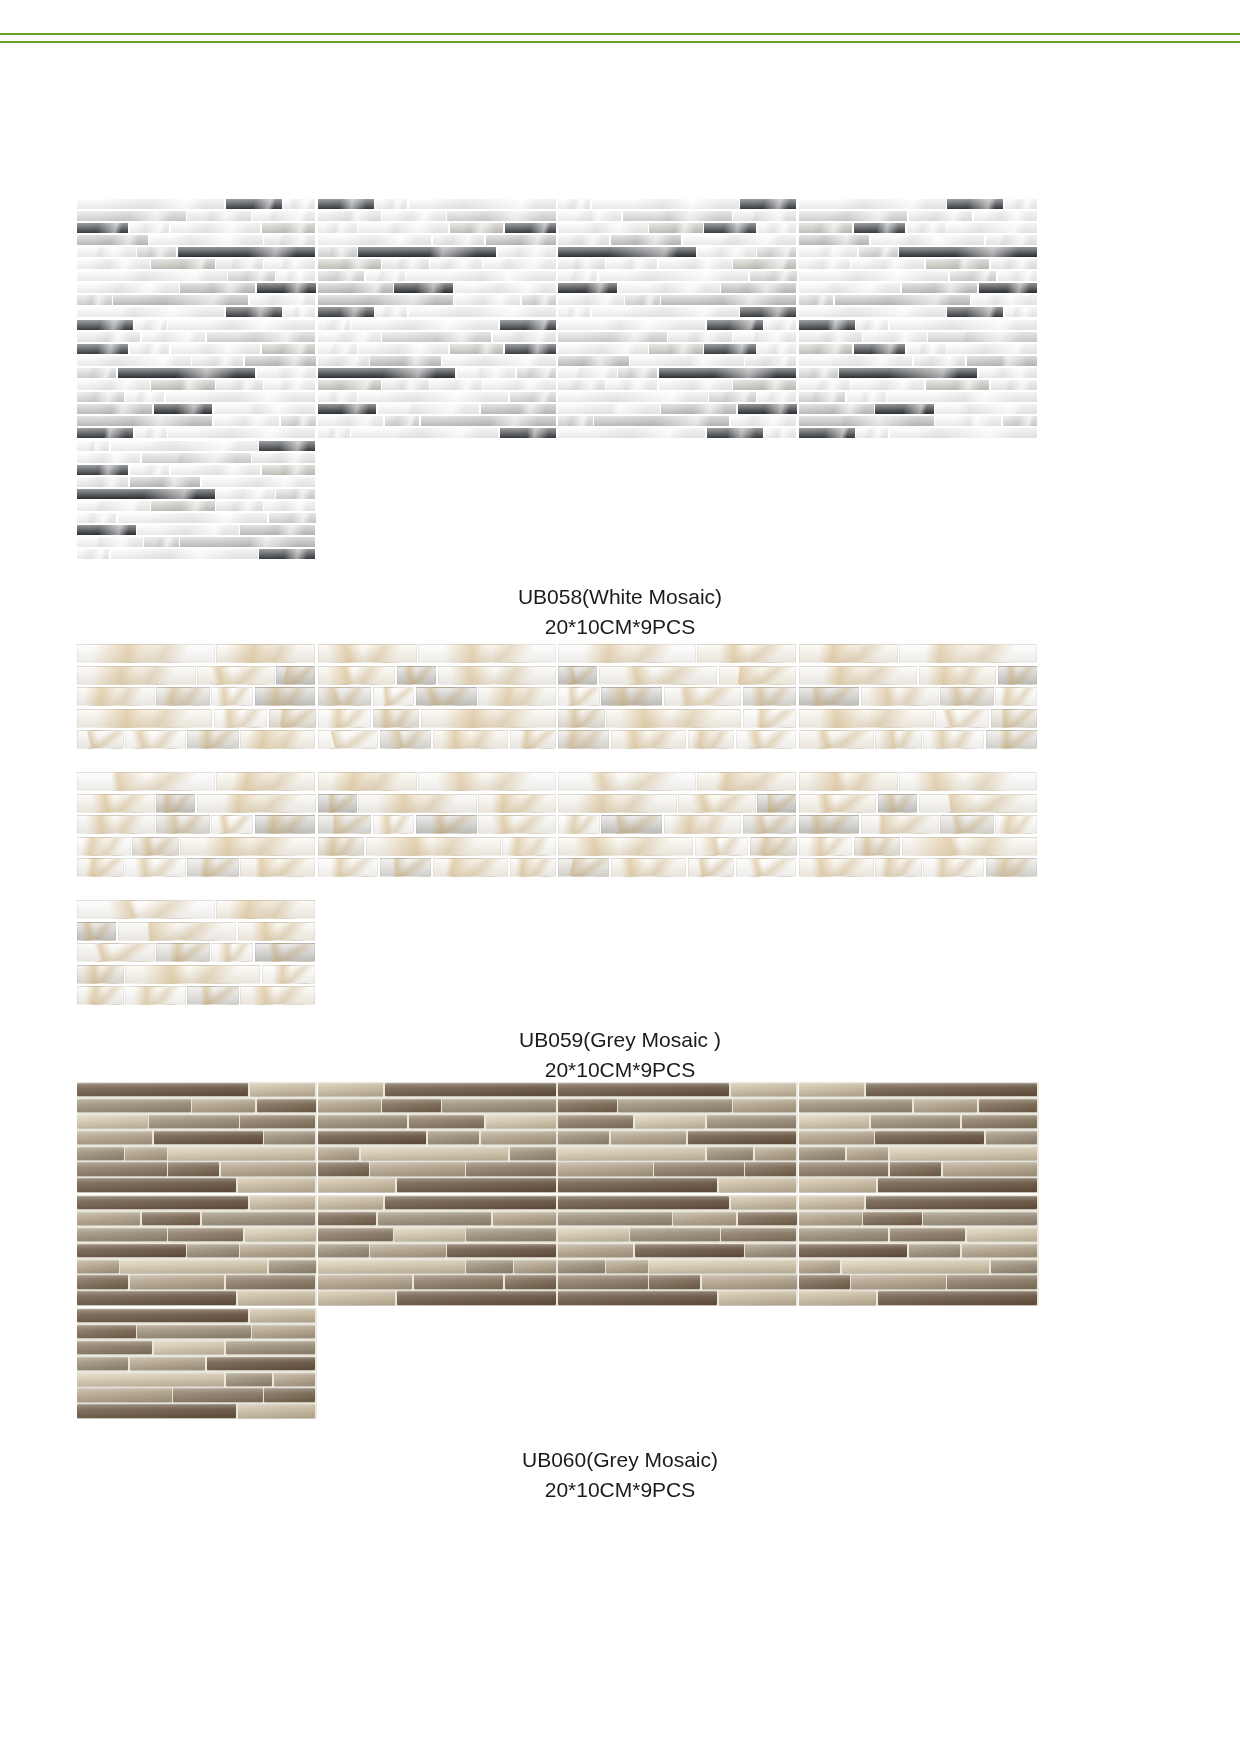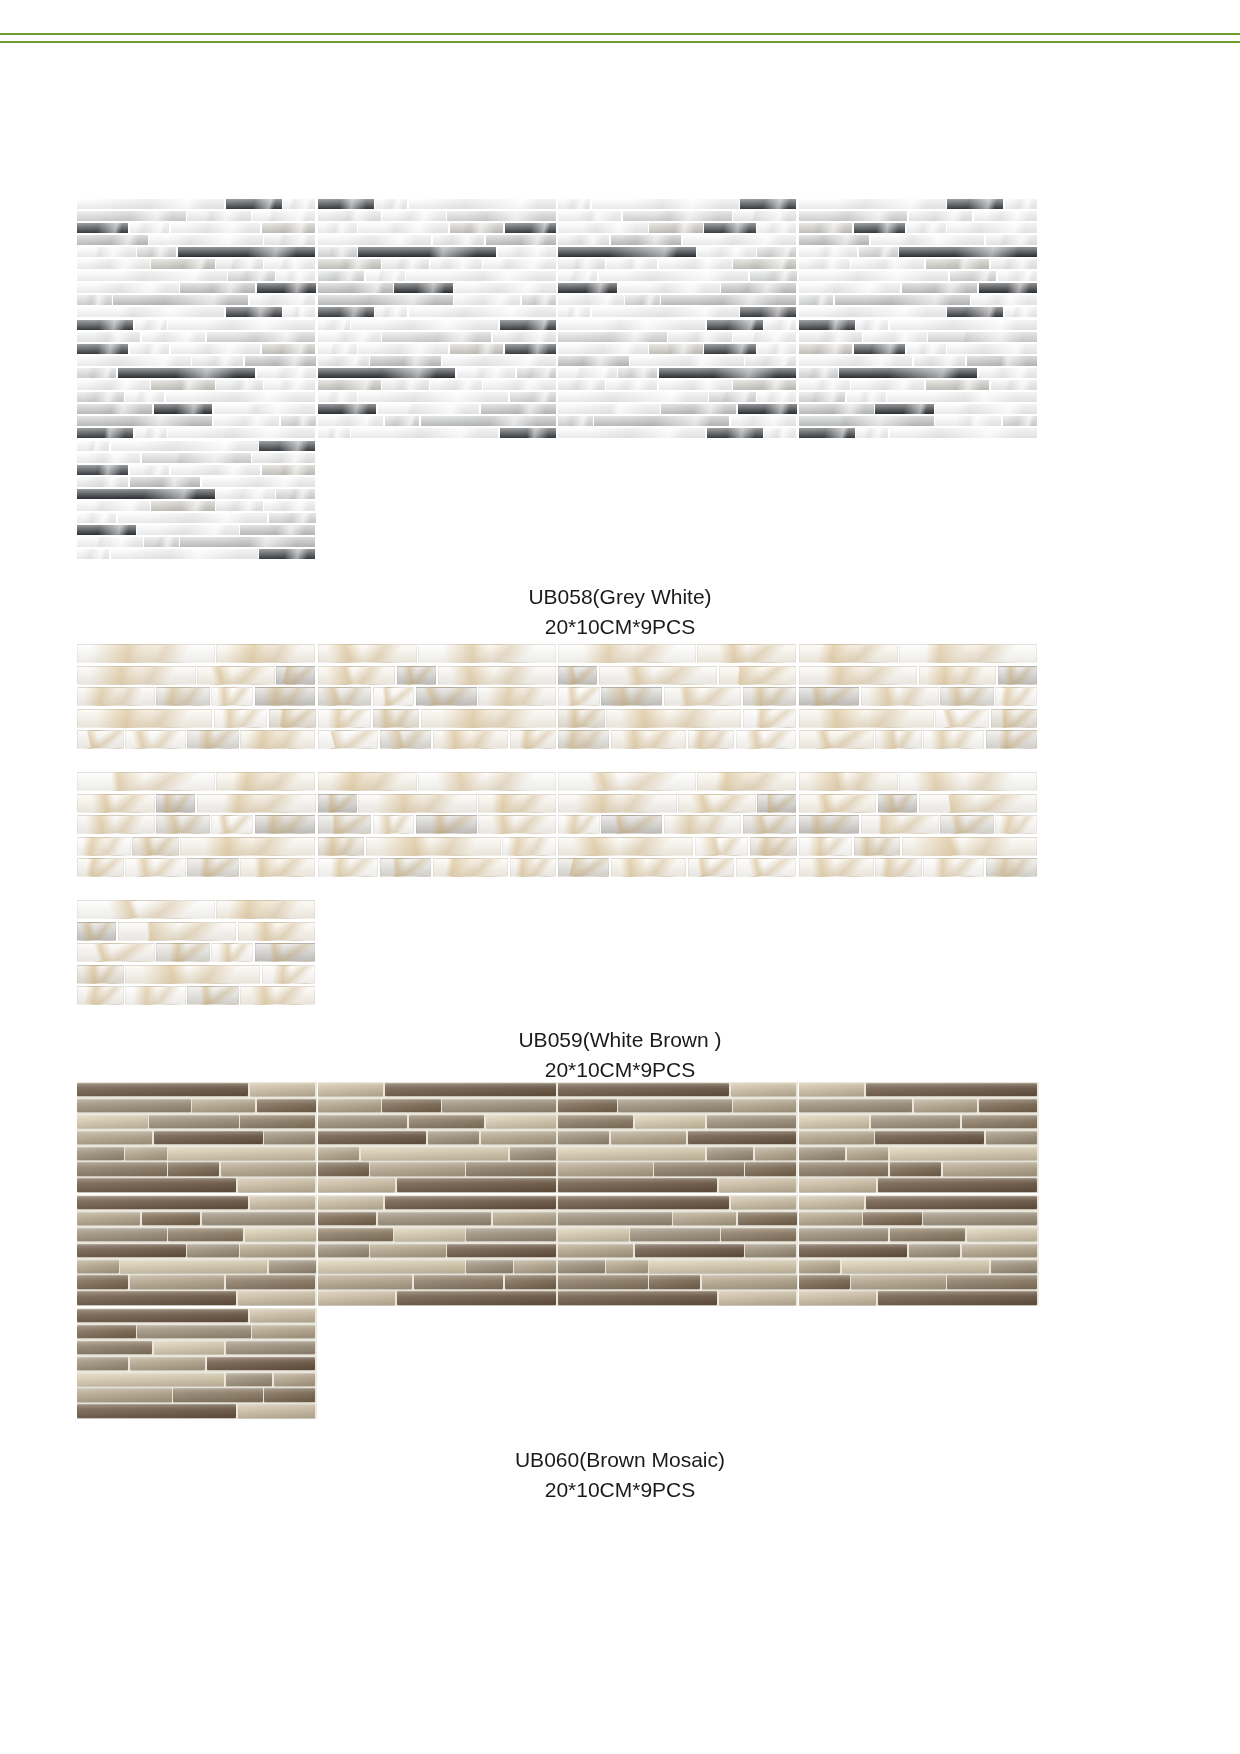--- a/index.html
+++ b/index.html
@@ -544,21 +544,21 @@
             <div class="strip" style="left: 43%; width: calc(57% - 1.5px); top: 1px; bottom: 1.5px; background: linear-gradient(98.7847deg, rgba(255, 255, 255, 0) 25.7963%, rgba(0, 0, 0, 0.05) 51.3004%, rgba(255, 255, 255, 0.55) 63.5695%, rgba(0, 0, 0, 0.04) 86%), linear-gradient(rgba(255, 255, 255, 0.5), rgba(0, 0, 0, 0.07)) rgb(198, 200, 199);"></div>
           </div>
           <div class="row" style="height: 12px; position: relative;">
             <div class="strip" style="left: 0%; width: calc(14% - 1.5px); top: 1px; bottom: 1.5px; background: linear-gradient(102.807deg, rgba(255, 255, 255, 0) 16.5115%, rgba(0, 0, 0, 0.05) 42.9707%, rgba(255, 255, 255, 0.55) 71.6143%, rgba(0, 0, 0, 0.04) 86%), linear-gradient(rgba(255, 255, 255, 0.5), rgba(0, 0, 0, 0.07)) rgb(251, 251, 251);"></div>
             <div class="strip" style="left: 14%; width: calc(62% - 1.5px); top: 1px; bottom: 1.5px; background: linear-gradient(96.4659deg, rgba(255, 255, 255, 0) 12.0134%, rgba(0, 0, 0, 0.05) 40.3236%, rgba(255, 255, 255, 0.55) 58.9317%, rgba(0, 0, 0, 0.04) 86%), linear-gradient(rgba(255, 255, 255, 0.5), rgba(0, 0, 0, 0.07)) rgb(251, 251, 251);"></div>
             <div class="strip" style="left: 76%; width: calc(24% - 1.5px); top: 1px; bottom: 1.5px; background: linear-gradient(101.23deg, rgba(255, 255, 255, 0) 27.4701%, rgba(0, 0, 0, 0.05) 45.6449%, rgba(255, 255, 255, 0.55) 68.4609%, rgba(0, 0, 0, 0.04) 86%), linear-gradient(rgba(255, 255, 255, 0.5), rgba(0, 0, 0, 0.07)) rgb(61, 65, 69);"></div>
           </div>
         </div>
       </div>
       <div class="caption" style="margin-top: 22px;">
-        <div>UB058(Grey White)</div>
+        <div>UB058(White Mosaic)</div>
         <div>20*10CM*9PCS</div>
       </div>
     </div>
     <div class="section" style="top: 643px;">
       <div class="tile-grid" style="height: 364px;">
         <div class="tile" style="width: 240px; height: 108px; background: rgb(255, 255, 255); left: 77px; top: 0px;">
           <div class="row" style="height: 21.6px; position: relative;">
             <div class="strip" style="left: 0%; width: calc(58% - 1.5px); top: 1px; bottom: 1.5px; background: linear-gradient(97.8566deg, rgba(198, 160, 92, 0) 9.88428%, rgba(198, 160, 92, 0.42) 37.2015%, rgba(198, 160, 92, 0) 57.109%), linear-gradient(120.722deg, rgba(186, 150, 86, 0) 45%, rgba(186, 150, 86, 0.3) 62%, rgba(186, 150, 86, 0) 78%), linear-gradient(rgba(255, 255, 255, 0.62), rgba(0, 0, 0, 0.06)) rgb(252, 251, 248); border: 0.5px solid rgba(0, 0, 0, 0.05); box-sizing: border-box;"></div>
             <div class="strip" style="left: 58%; width: calc(42% - 1.5px); top: 1px; bottom: 1.5px; background: linear-gradient(101.817deg, rgba(198, 160, 92, 0) 10.1719%, rgba(198, 160, 92, 0.42) 37.6249%, rgba(198, 160, 92, 0) 58.9727%), linear-gradient(121.137deg, rgba(186, 150, 86, 0) 45%, rgba(186, 150, 86, 0.3) 62%, rgba(186, 150, 86, 0) 78%), linear-gradient(rgba(255, 255, 255, 0.62), rgba(0, 0, 0, 0.06)) rgb(248, 243, 232); border: 0.5px solid rgba(0, 0, 0, 0.05); box-sizing: border-box;"></div>
           </div>
@@ -804,21 +804,21 @@
           </div>
           <div class="row" style="height: 21.6px; position: relative;">
             <div class="strip" style="left: 0%; width: calc(20% - 1.5px); top: 1px; bottom: 1.5px; background: linear-gradient(102.19deg, rgba(198, 160, 92, 0) 18.3689%, rgba(198, 160, 92, 0.42) 37.1888%, rgba(198, 160, 92, 0) 59.1484%), linear-gradient(132.977deg, rgba(186, 150, 86, 0) 45%, rgba(186, 150, 86, 0.3) 62%, rgba(186, 150, 86, 0) 78%), linear-gradient(rgba(255, 255, 255, 0.62), rgba(0, 0, 0, 0.06)) rgb(247, 244, 238); border: 0.5px solid rgba(0, 0, 0, 0.05); box-sizing: border-box;"></div>
             <div class="strip" style="left: 20%; width: calc(26% - 1.5px); top: 1px; bottom: 1.5px; background: linear-gradient(93.3073deg, rgba(198, 160, 92, 0) 13.89%, rgba(198, 160, 92, 0.42) 34.8677%, rgba(198, 160, 92, 0) 54.9682%), linear-gradient(126.508deg, rgba(186, 150, 86, 0) 45%, rgba(186, 150, 86, 0.3) 62%, rgba(186, 150, 86, 0) 78%), linear-gradient(rgba(255, 255, 255, 0.62), rgba(0, 0, 0, 0.06)) rgb(252, 251, 248); border: 0.5px solid rgba(0, 0, 0, 0.05); box-sizing: border-box;"></div>
             <div class="strip" style="left: 46%; width: calc(22% - 1.5px); top: 1px; bottom: 1.5px; background: linear-gradient(85.8916deg, rgba(198, 160, 92, 0) 25.1102%, rgba(198, 160, 92, 0.42) 36.7546%, rgba(198, 160, 92, 0) 51.4784%), linear-gradient(142.715deg, rgba(186, 150, 86, 0) 45%, rgba(186, 150, 86, 0.3) 62%, rgba(186, 150, 86, 0) 78%), linear-gradient(rgba(255, 255, 255, 0.62), rgba(0, 0, 0, 0.06)) rgb(222, 220, 214); border: 0.5px solid rgba(0, 0, 0, 0.05); box-sizing: border-box;"></div>
             <div class="strip" style="left: 68%; width: calc(32% - 1.5px); top: 1px; bottom: 1.5px; background: linear-gradient(78.9883deg, rgba(198, 160, 92, 0) 16.4646%, rgba(198, 160, 92, 0.42) 33.786%, rgba(198, 160, 92, 0) 48.2298%), linear-gradient(130.227deg, rgba(186, 150, 86, 0) 45%, rgba(186, 150, 86, 0.3) 62%, rgba(186, 150, 86, 0) 78%), linear-gradient(rgba(255, 255, 255, 0.62), rgba(0, 0, 0, 0.06)) rgb(248, 243, 232); border: 0.5px solid rgba(0, 0, 0, 0.05); box-sizing: border-box;"></div>
           </div>
         </div>
       </div>
       <div class="caption" style="margin-top: 18px;">
-        <div>UB059(White Brown )</div>
+        <div>UB059(Grey Mosaic )</div>
         <div>20*10CM*9PCS</div>
       </div>
     </div>
     <div class="section" style="top: 1082px;">
       <div class="tile-grid" style="height: 337px;">
         <div class="tile" style="width: 240px; height: 111px; background: rgb(239, 234, 222); left: 77px; top: 0px;">
           <div class="row" style="height: 15.9px; position: relative;">
             <div class="strip" style="left: 0%; width: calc(72% - 1.5px); top: 1px; bottom: 1.5px; background: linear-gradient(rgba(255, 255, 255, 0.3) 0%, rgba(255, 255, 255, 0.07) 38%, rgba(0, 0, 0, 0.1) 100%), linear-gradient(98.5545deg, rgba(255, 255, 255, 0.1), rgba(0, 0, 0, 0.06)) rgb(107, 86, 66); border-radius: 1px; box-shadow: rgba(255, 255, 255, 0.35) 0px 0.5px 0px inset, rgba(0, 0, 0, 0.18) 0px 0.5px 1px;"></div>
             <div class="strip" style="left: 72%; width: calc(28% - 1.5px); top: 1px; bottom: 1.5px; background: linear-gradient(rgba(255, 255, 255, 0.3) 0%, rgba(255, 255, 255, 0.07) 38%, rgba(0, 0, 0, 0.1) 100%), linear-gradient(99.4863deg, rgba(255, 255, 255, 0.1), rgba(0, 0, 0, 0.06)) rgb(203, 189, 162); border-radius: 1px; box-shadow: rgba(255, 255, 255, 0.35) 0px 0.5px 0px inset, rgba(0, 0, 0, 0.18) 0px 0.5px 1px;"></div>
           </div>
@@ -1127,17 +1127,17 @@
             <div class="strip" style="left: 40%; width: calc(38% - 1.5px); top: 1px; bottom: 1.5px; background: linear-gradient(rgba(255, 255, 255, 0.3) 0%, rgba(255, 255, 255, 0.07) 38%, rgba(0, 0, 0, 0.1) 100%), linear-gradient(96.6797deg, rgba(255, 255, 255, 0.1), rgba(0, 0, 0, 0.06)) rgb(139, 122, 99); border-radius: 1px; box-shadow: rgba(255, 255, 255, 0.35) 0px 0.5px 0px inset, rgba(0, 0, 0, 0.18) 0px 0.5px 1px;"></div>
             <div class="strip" style="left: 78%; width: calc(22% - 1.5px); top: 1px; bottom: 1.5px; background: linear-gradient(rgba(255, 255, 255, 0.3) 0%, rgba(255, 255, 255, 0.07) 38%, rgba(0, 0, 0, 0.1) 100%), linear-gradient(96.165deg, rgba(255, 255, 255, 0.1), rgba(0, 0, 0, 0.06)) rgb(122, 103, 80); border-radius: 1px; box-shadow: rgba(255, 255, 255, 0.35) 0px 0.5px 0px inset, rgba(0, 0, 0, 0.18) 0px 0.5px 1px;"></div>
           </div>
           <div class="row" style="height: 15.9px; position: relative;">
             <div class="strip" style="left: 0%; width: calc(67% - 1.5px); top: 1px; bottom: 1.5px; background: linear-gradient(rgba(255, 255, 255, 0.3) 0%, rgba(255, 255, 255, 0.07) 38%, rgba(0, 0, 0, 0.1) 100%), linear-gradient(96.0613deg, rgba(255, 255, 255, 0.1), rgba(0, 0, 0, 0.06)) rgb(107, 86, 66); border-radius: 1px; box-shadow: rgba(255, 255, 255, 0.35) 0px 0.5px 0px inset, rgba(0, 0, 0, 0.18) 0px 0.5px 1px;"></div>
             <div class="strip" style="left: 67%; width: calc(33% - 1.5px); top: 1px; bottom: 1.5px; background: linear-gradient(rgba(255, 255, 255, 0.3) 0%, rgba(255, 255, 255, 0.07) 38%, rgba(0, 0, 0, 0.1) 100%), linear-gradient(97.8795deg, rgba(255, 255, 255, 0.1), rgba(0, 0, 0, 0.06)) rgb(203, 189, 162); border-radius: 1px; box-shadow: rgba(255, 255, 255, 0.35) 0px 0.5px 0px inset, rgba(0, 0, 0, 0.18) 0px 0.5px 1px;"></div>
           </div>
         </div>
       </div>
       <div class="caption" style="margin-top: 26px;">
-        <div>UB060(Brown Mosaic)</div>
+        <div>UB060(Grey Mosaic)</div>
         <div>20*10CM*9PCS</div>
       </div>
     </div>
   </div>
 
 </body></html>

